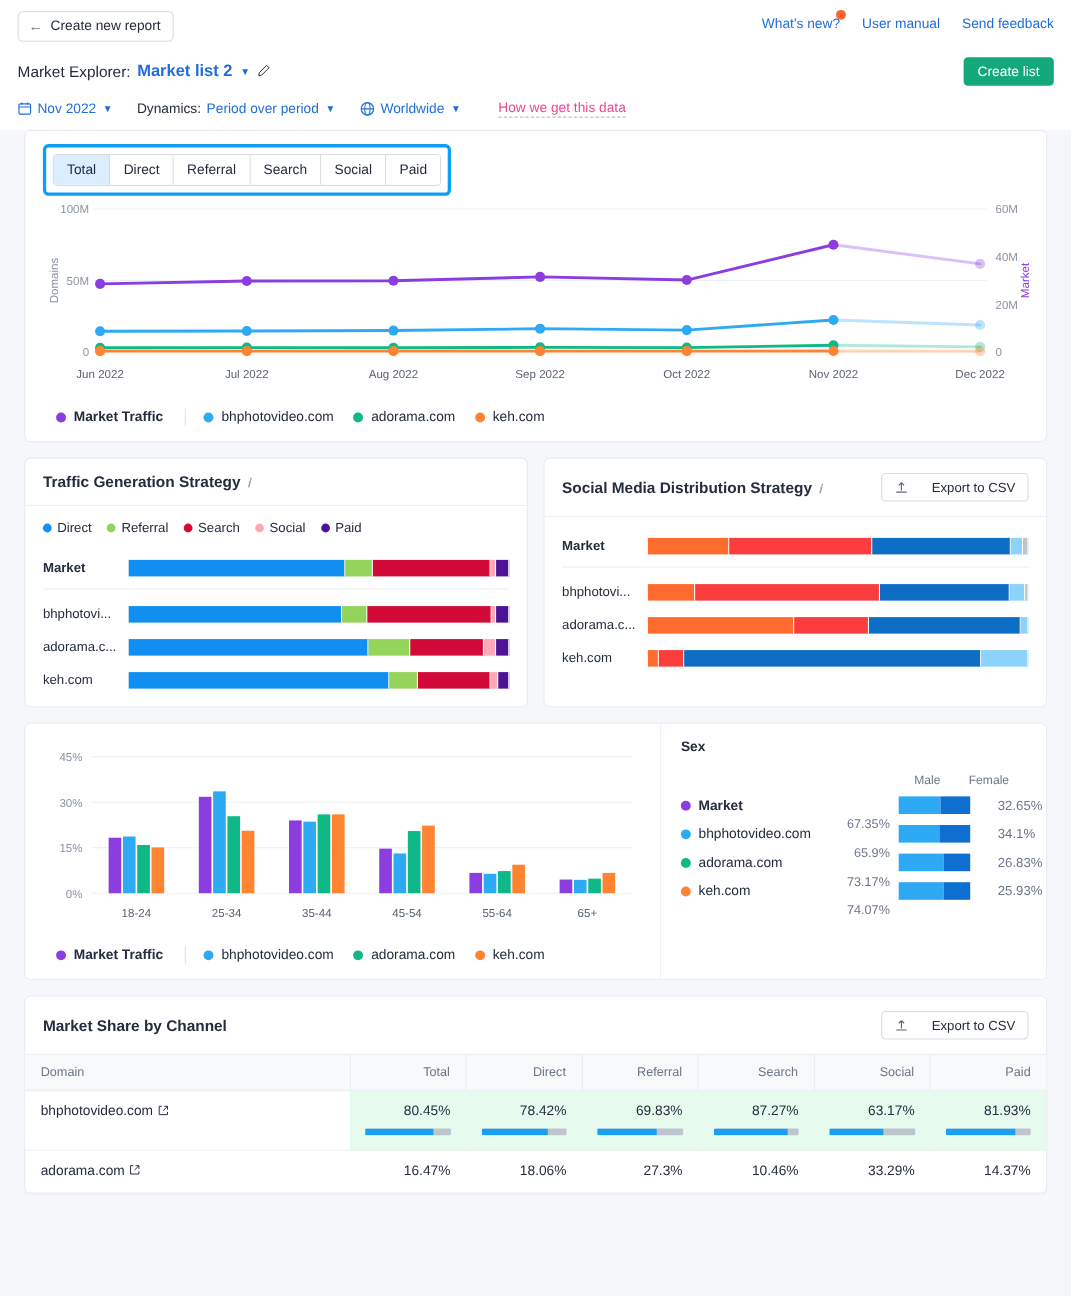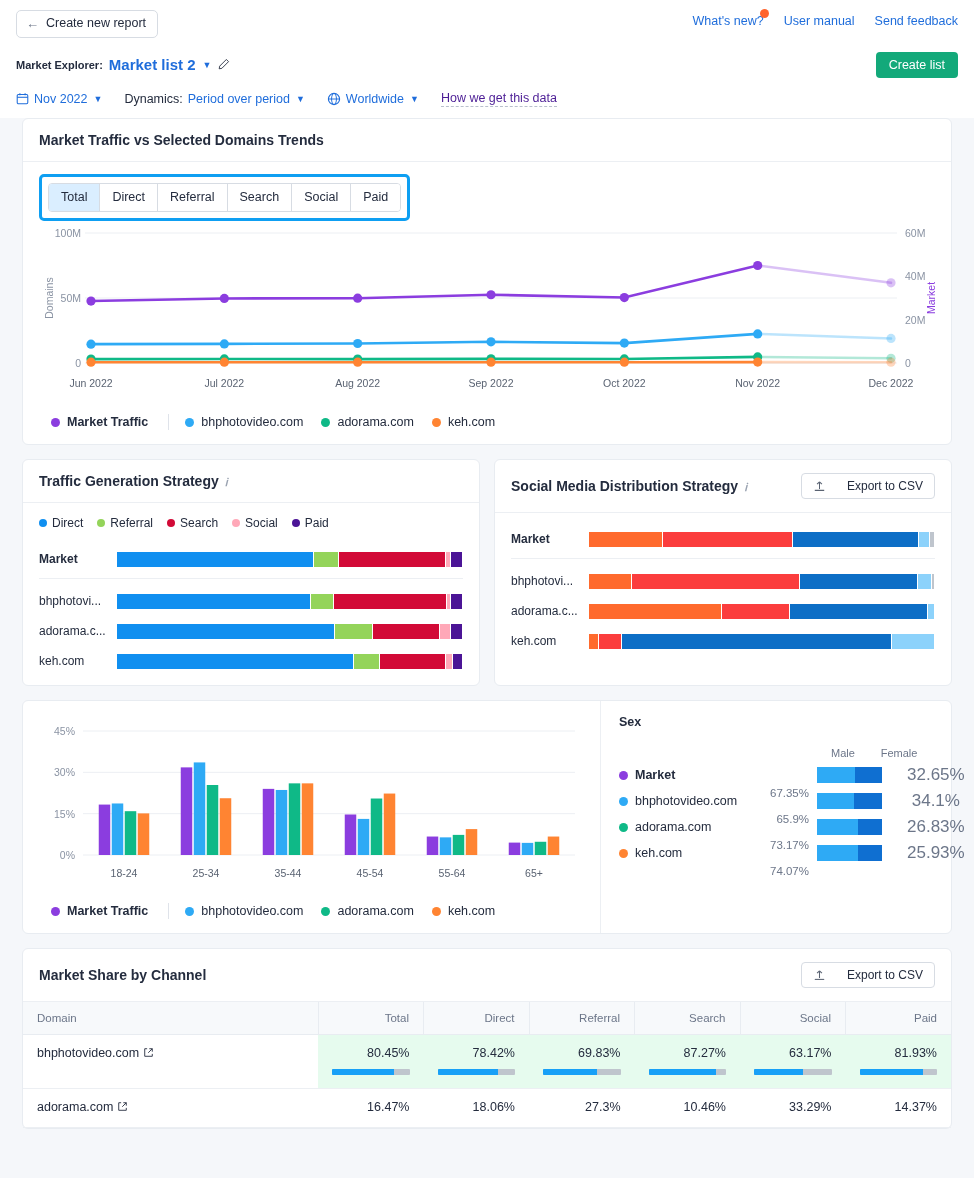--- a/index.html
+++ b/index.html
@@ -24,34 +24,34 @@
   .btn-back .arrow { font-size:13px; color:#6c7689; }
   .toplinks { display:flex; align-items:center; gap:20px; padding-top:4px; }
   .toplink { font-size:12.5px; color:#1f6ddb; cursor:pointer; position:relative; white-space:nowrap; }
   .toplink .dot-badge {
     position:absolute; right:-5px; top:-5px; width:9px; height:9px;
     border-radius:50%; background:#ff642d;
   }
 
   .titlerow { display:flex; align-items:center; justify-content:space-between; margin-top:14px; }
   .titleleft { display:flex; align-items:center; gap:6px; }
-  .title-static { font-size:11px; font-weight:bold; color:#242c3e; }
+  .title-static { font-size:14px; font-weight:normal; color:#242c3e; }
   .title-link { font-size:15px; font-weight:bold; color:#1f6ddb; cursor:pointer; }
   .caret { color:#1f6ddb; font-size:9px; cursor:pointer; margin-left:1px;}
   .pencil { cursor:pointer; display:inline-flex; }
   .btn-create {
     background:#13a97a; color:#fff; border:none; border-radius:4px;
     font-size:12.5px; padding:6px 13px; cursor:pointer; font-weight:normal;
   }
 
   .filters { display:flex; align-items:center; gap:0; margin-top:13px; padding-bottom:11px; }
   .filter { display:flex; align-items:center; gap:5px; font-size:12.5px; margin-right:22px; cursor:pointer;}
   .filter .lbl-grey { color:#242c3e; }
   .filter .lbl-blue { color:#1f6ddb; }
-  .howlink { font-size:12.5px; color:#4c1d95; border-bottom:1px dashed #b9c0cc; cursor:pointer; padding-bottom:1px;}
+  .howlink { font-size:12.5px; color:#ec4899; border-bottom:1px dashed #b9c0cc; cursor:pointer; padding-bottom:1px;margin-left:12px;}
 
   
   .wrap { padding: 0 22px; }
   .card { background:#fff; border:1px solid #e8ecf1; border-radius:6px; margin-bottom:14px; }
   .card-head {
     display:flex; align-items:center; justify-content:space-between;
     padding: 13px 16px; border-bottom:1px solid #eceff3;
   }
   .card-title { font-size:14px; font-weight:bold; color:#242c3e; display:flex; align-items:center; gap:6px;}
   .info-i { color:#9aa3b1; font-size:11px; font-style:italic; cursor:pointer; }
@@ -106,21 +106,21 @@
 
   
   .sex-head { display:flex; font-size:11px; color:#6c7689; margin:18px 0 4px 0; }
   .sex-row { display:flex; align-items:center; height:24px; margin-bottom:2px; }
   .sex-name { width:140px; display:flex; align-items:center; gap:7px; font-size:12.5px; }
   .sex-name.bold { font-weight:bold; }
   .sex-pct-l { width:58px; text-align:right; font-size:11.5px; color:#6c7689; padding-right:8px;margin-top:36px;}
   .sex-bar { width:90px; height:16px; display:flex; position:relative;}
   .sex-bar .male { background:#2eaaf5; height:100%; }
   .sex-bar .female { background:#0f6fd1; height:100%; }
-  .sex-pct-r { flex:1; text-align:center; font-size:17px; color:#6c7689; }
+  .sex-pct-r { flex:1; text-align:left; font-size:12px; color:#6c7689; }
 
   
   table.mtable { width:100%; border-collapse:collapse; table-layout:fixed; }
   table.mtable th {
     font-size:11.5px; font-weight:normal; color:#6c7689; text-align:right;
     padding:10px 14px; background:#f7f9fb; border-bottom:1px solid #e8ecf1;
     border-left:1px solid #e8ecf1;
   }
   table.mtable th.first { text-align:left; border-left:none; }
   table.mtable td { padding:11px 14px 13px 14px; border-bottom:1px solid #eceff3; vertical-align:top; }
@@ -191,23 +191,20 @@
         <span class="lbl-blue">Worldwide</span>
         <span class="caret">▼</span>
       </div>
       <span class="howlink">How we get this data</span>
     </div>
   </div>
 
   <div class="wrap">
 
     <div class="card">
-      <div class="card-head">
-        <div class="card-title">Market Traffic vs Selected Domains Trends</div>
-      </div>
 
       <div class="tabwrap">
         <div class="tab-highlight">
           <div class="tabs" id="trendTabs">
               <div class="tab active">Total</div>
               <div class="tab">Direct</div>
               <div class="tab">Referral</div>
               <div class="tab">Search</div>
               <div class="tab">Social</div>
               <div class="tab">Paid</div>

